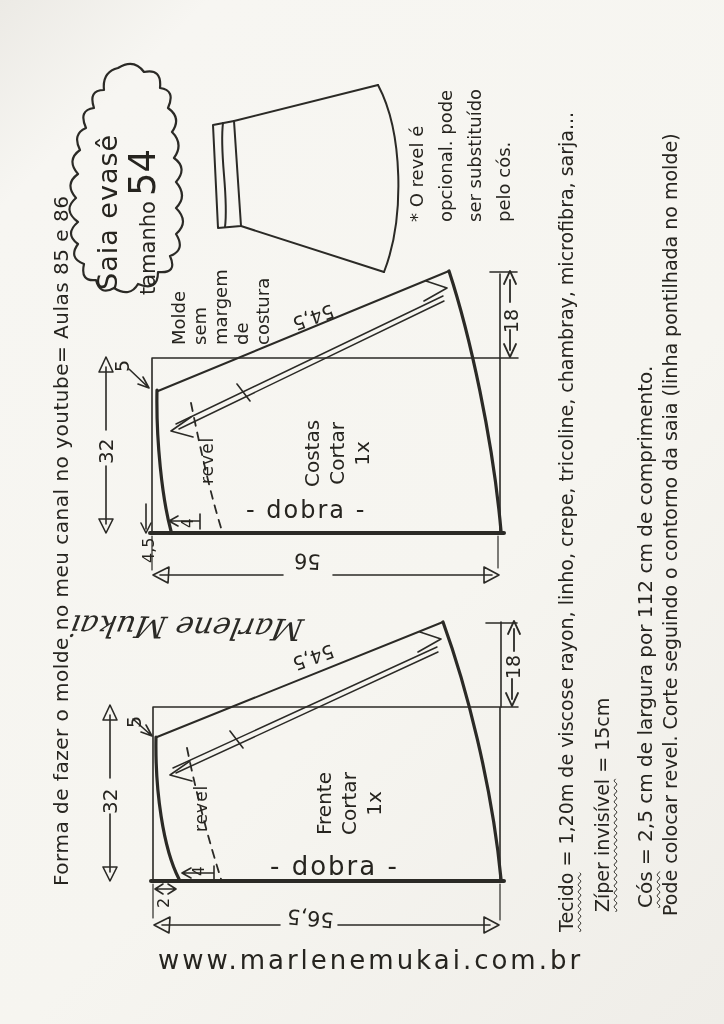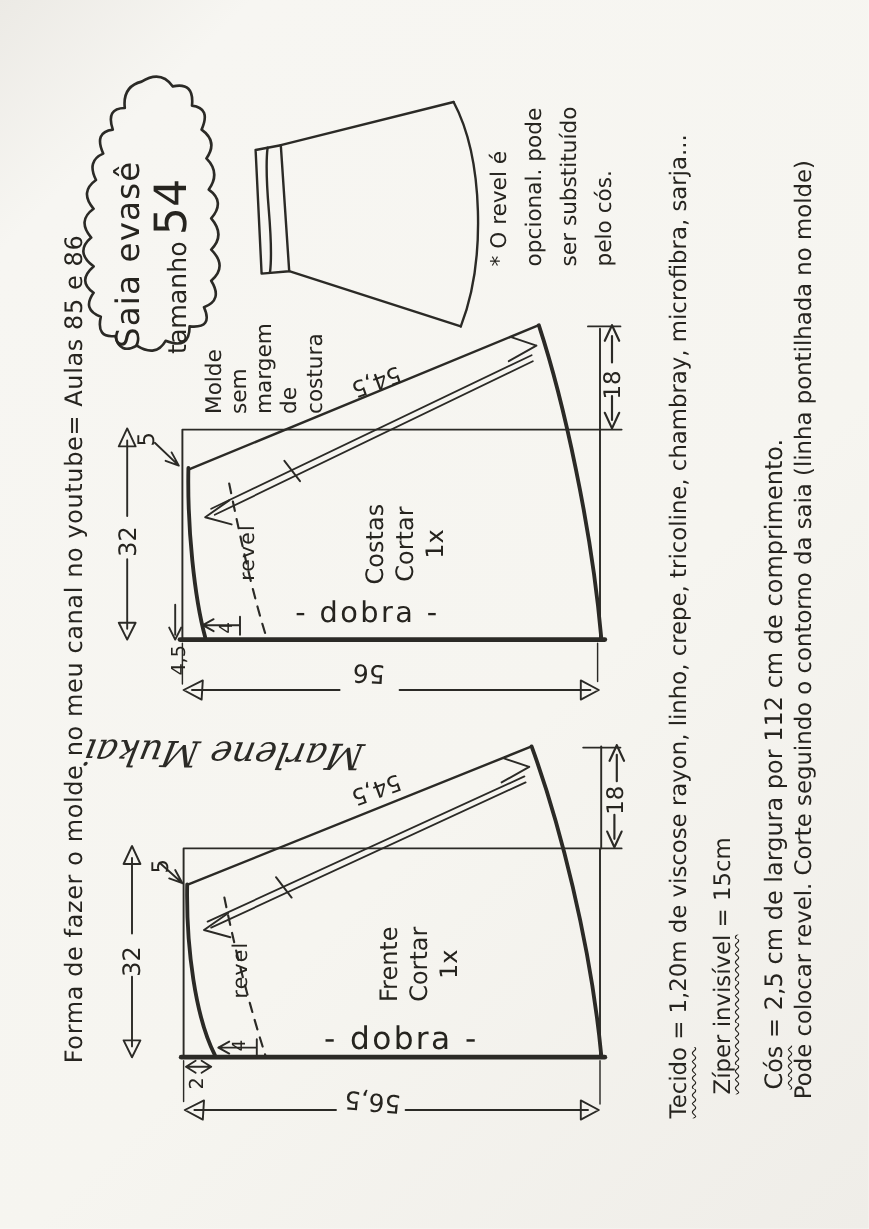--- a/index.html
+++ b/index.html
@@ -163,14 +163,15 @@
 <div class="t vr" style="left:592px;top:912px;font-size:19px;">
   <span class="wavy">Zíper invisível</span><span> = 15cm</span>
 </div>
 <div class="t vr" style="left:634px;top:908px;font-size:20px;">
   <span class="wavy">Cós</span><span> = 2,5 cm de largura por 112 cm de comprimento.</span>
 </div>
 <div class="t vr" style="left:660px;top:916px;font-size:19px;">
   <span>Pode colocar revel. Corte seguindo o contorno da saia (linha pontilhada no molde)</span>
 </div>
 
+<div class="t site" style="left:158px;top:946px;font-size:26px;">www.marlenemukai.com.br</div>
 
 </div>
 
 </body></html>

